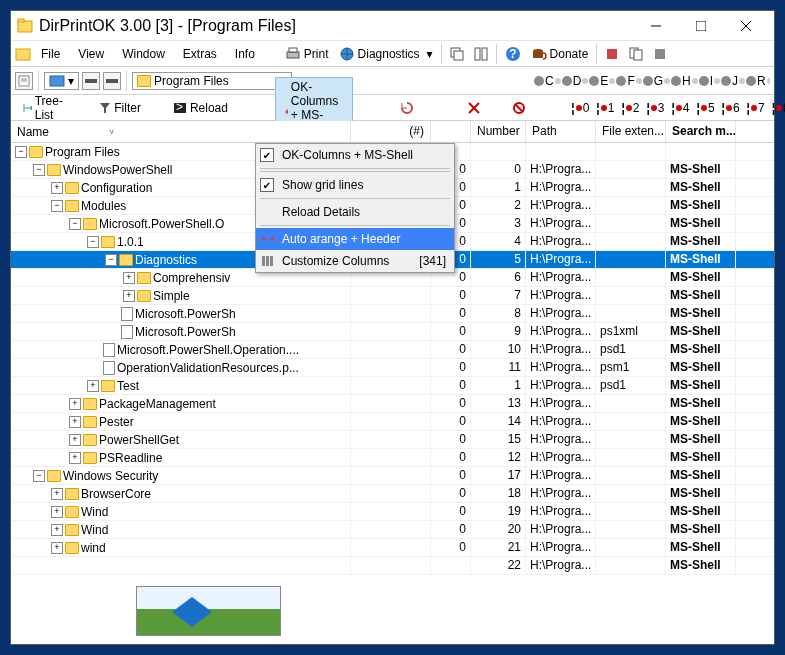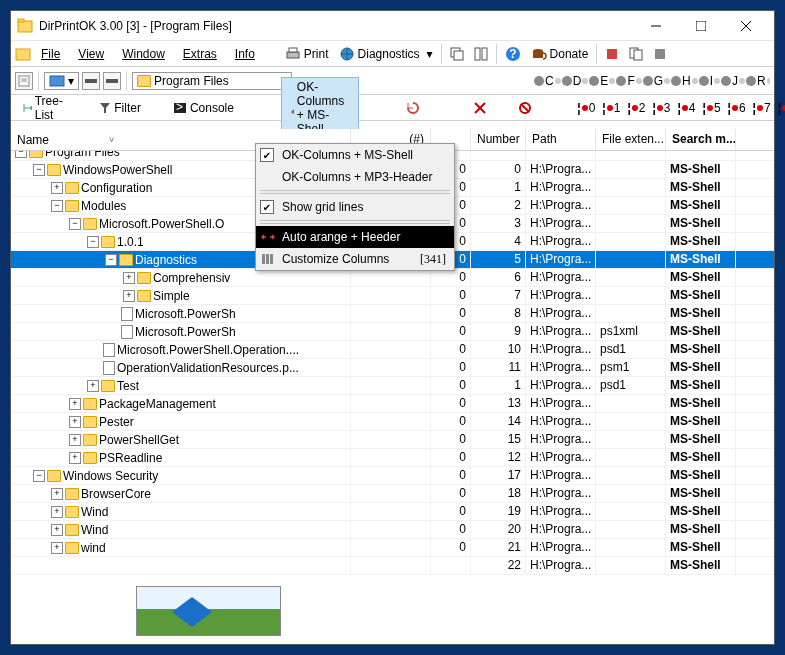--- a/index.html
+++ b/index.html
@@ -1,63 +1,63 @@
 <!DOCTYPE html>
 <html><head>
 <meta charset="utf-8">
 <style>
 * { box-sizing: border-box; margin: 0; padding: 0; font-family: "Segoe UI", Tahoma, sans-serif; font-size: 12px; }
 body { background: #08316b; padding: 10px; width: 785px; height: 655px; }
 .window { background: #fff; width: 765px; height: 635px; border: 1px solid #5a5a5a; display: flex; flex-direction: column; position: relative; }
 .titlebar { height: 30px; display: flex; align-items: center; padding: 0 6px; border-bottom: 1px solid #e5e5e5; }
 .title-icon { width: 16px; height: 16px; margin-right: 6px; }
-.title-text { flex: 1; font-size: 12px; }
+.title-text { flex: 1; font-size: 16px; }
 .win-btn { width: 45px; height: 28px; display: flex; align-items: center; justify-content: center; cursor: pointer; }
 .menubar { height: 26px; display: flex; align-items: center; padding: 0 4px; gap: 2px; border-bottom: 1px solid #d0d0d0; }
-.menu-item { padding: 3px 8px; cursor: pointer; text-decoration: underline; }
+.menu-item { padding: 3px 8px; cursor: pointer; }
 .menu-sep { width: 14px; }
 .toolbar-btn { display: flex; align-items: center; gap: 3px; padding: 2px 4px; cursor: pointer; }
 .toolbar2 { height: 28px; display: flex; align-items: center; padding: 2px 4px; gap: 3px; border-bottom: 1px solid #d0d0d0; }
 .dropdown-small { border: 1px solid #999; padding: 1px 4px; display: flex; align-items: center; gap: 3px; background: #fff; cursor: pointer; }
 .vsep { width: 1px; height: 20px; background: #d0d0d0; margin: 0 2px; }
 .square-btn { width: 18px; height: 18px; border: 1px solid #999; display: flex; align-items: center; justify-content: center; font-size: 10px; background: #f5f5f5; cursor: pointer; }
 .letter-btns { display: flex; gap: 1px; font-size: 10px; flex: 1; overflow: hidden; }
 .letter-btn { display: flex; align-items: center; gap: 1px; cursor: pointer; }
 .letter-disk { width: 10px; height: 10px; background: #888; border-radius: 50%; }
 .toolbar3 { height: 26px; display: flex; align-items: center; padding: 2px 4px; gap: 18px; border-bottom: 1px solid #d0d0d0; }
 .tbtn { padding: 2px 6px; display: flex; align-items: center; gap: 3px; cursor: pointer; border: 1px solid transparent; }
 .tbtn.active { border: 1px solid #90b8e0; background: #cde6f7; }
 .content { flex: 1; display: flex; overflow: hidden; position: relative; }
-.grid-header { height: 22px; display: flex; background: #fff; border-bottom: 1px solid #d0d0d0; position: sticky; top: 8px; }
+.grid-header { height: 22px; display: flex; background: #fff; border-bottom: 1px solid #d0d0d0; position: sticky; top: 0; }
 .col-h { border-right: 1px solid #e5e5e5; padding: 3px 6px; text-align: left; overflow: hidden; white-space: nowrap; cursor: pointer; }
 .grid-body { flex: 1; overflow: auto; }
 .grid-row { height: 18px; display: flex; border-bottom: 1px solid #f0f0f0; white-space: nowrap; }
 .grid-row.selected { background: #0078d7; color: #fff; }
 .cell { border-right: 1px solid #f0f0f0; padding: 1px 4px; overflow: hidden; white-space: nowrap; }
 .tree-cell { display: flex; align-items: center; gap: 2px; }
 .expander { width: 12px; height: 12px; border: 1px solid #888; display: flex; align-items: center; justify-content: center; font-size: 9px; line-height: 1; cursor: pointer; background: #fff; color: #000; }
 .folder-icon { width: 14px; height: 12px; background: #ffd86b; border: 1px solid #d9a400; border-radius: 1px; flex-shrink: 0; }
 .file-icon { width: 12px; height: 14px; background: #fff; border: 1px solid #888; flex-shrink: 0; }
 .indent { width: 16px; flex-shrink: 0; }
 .col-name { width: 340px; }
 .col-h.col-name { display:flex; align-items:center; gap:60px; }
 .col-idx { width: 80px; text-align: right; }
 .col-size { width: 40px; text-align: right; }
 .col-num { width: 55px; text-align: right; }
 .col-path { width: 70px; }
 .col-ext { width: 70px; }
 .col-sm { width: 70px; font-weight: bold; }
 .context-menu { position: absolute; left: 244px; top: 132px; width: 200px; background: #f0f0f0; border: 1px solid #999; box-shadow: 2px 2px 4px rgba(0,0,0,.3); z-index: 10; }
 .ctx-item { height: 22px; display: flex; align-items: center; padding: 0 8px 0 26px; position: relative; cursor: pointer; }
-.ctx-item.highlighted { background: #000000; color: #fff; }
+.ctx-item.highlighted { background: #3b82f6; color: #fff; }
 .ctx-sep { height: 1px; background: #c0c0c0; margin: 2px 4px; }
 .ctx-icon { position: absolute; left: 4px; width: 16px; height: 16px; display: flex; align-items: center; justify-content: center; }
 .ctx-checkbox { position: absolute; left: 4px; width: 14px; height: 14px; border: 1px solid #666; background: #fff; display: flex; align-items: center; justify-content: center; font-size: 10px; }
 .ctx-arrow { margin-left: auto; }
-.ctx-count { margin-left: auto; font-family: Liberation Serif, serif; }
+.ctx-count { margin-left: auto; }
 .thumb-preview { position: absolute; left: 125px; bottom: 8px; width: 145px; height: 50px; background: linear-gradient(to bottom, #e8f4ff 45%, #5a9a3a 45%); border: 1px solid #888; z-index: 5; }
 .thumb-preview::before { content: ""; position: absolute; left: 35px; top: 10px; width: 40px; height: 30px; background: #1a6fc9; clip-path: polygon(50% 0%, 100% 50%, 50% 100%, 0% 50%); }
 .sort-arrow { font-size: 9px; color: #666; }
 .kbtn { display:flex; align-items:center; gap:1px; font-size:10px; cursor:pointer; padding:0 2px; }
 .status-dot { width:6px; height:6px; background:#d00; border-radius:50%; display:inline-block; }
 svg { display: block; }
 </style>
 </head>
 <body>
 
@@ -257,21 +257,21 @@
         <svg width="12" height="12">
           <path d="M1 1 h10 l-4 5 v5 h-2 v-5 z" fill="#555"></path>
         </svg>
         <span>Filter</span>
       </span>
     <span class="tbtn">
         <svg width="14" height="12">
           <rect x="1" y="1" width="12" height="10" fill="#222"></rect>
           <text x="3" y="9" fill="#fff" font-size="8">&gt;_</text>
         </svg>
-        <span>Console</span>
+        <span>Reload</span>
       </span>
     <span class="vsep"></span>
     <span class="tbtn active">
         <svg width="14" height="14">
           <path d="M3 11 l5-5 a3 3 0 1 1 2 2 l-5 5 z" fill="#c44"></path>
         </svg>
         <span>OK-Columns + MS-Shell</span>
       </span>
     <span class="vsep"></span>
     <span class="tbtn">
@@ -749,30 +749,30 @@
         </div>
     </div>
     <div class="thumb-preview"></div>
   </div>
 
   <div class="context-menu">
     <div class="ctx-item">
       <span class="ctx-checkbox">✔</span>
       <span>OK-Columns + MS-Shell</span>
     </div>
-    <div class="ctx-item">
-      <span>OK-Columns + MP3-Header</span>
-    </div>
     <div class="ctx-sep"></div>
     <div class="ctx-sep"></div>
     <div class="ctx-item">
       <span class="ctx-checkbox">✔</span>
       <span>Show grid lines</span>
     </div>
     <div class="ctx-sep"></div>
+    <div class="ctx-item">
+      <span>Reload Details</span>
+    </div>
     <div class="ctx-sep"></div>
     <div class="ctx-item highlighted">
       <span class="ctx-icon">
           <svg width="14" height="10">
             <path d="M1 5 l4 0 m-2 -2 l-2 2 l2 2 M13 5 l-4 0 m2 -2 l2 2 l-2 2" stroke="#c44" fill="none" stroke-width="1.5"></path>
           </svg>
         </span>
       <span>Auto arange + Heeder</span>
     </div>
     <div class="ctx-item">

